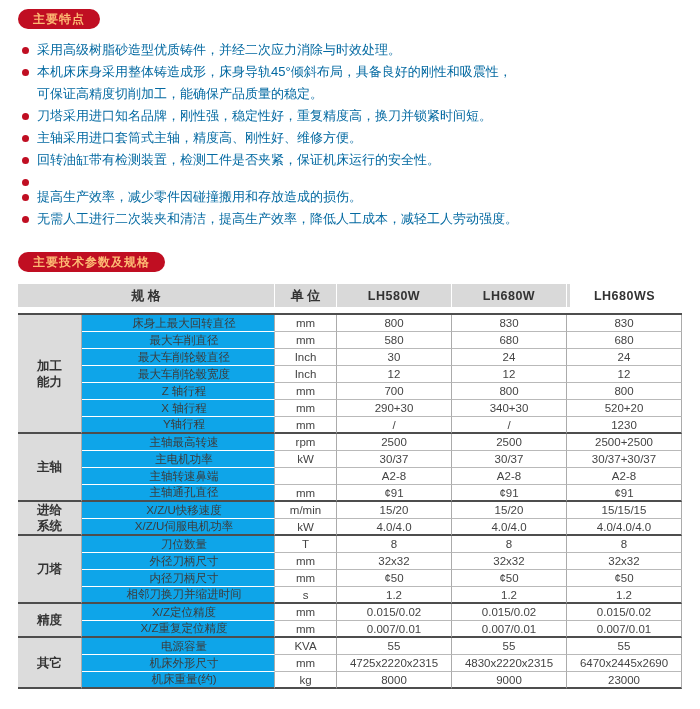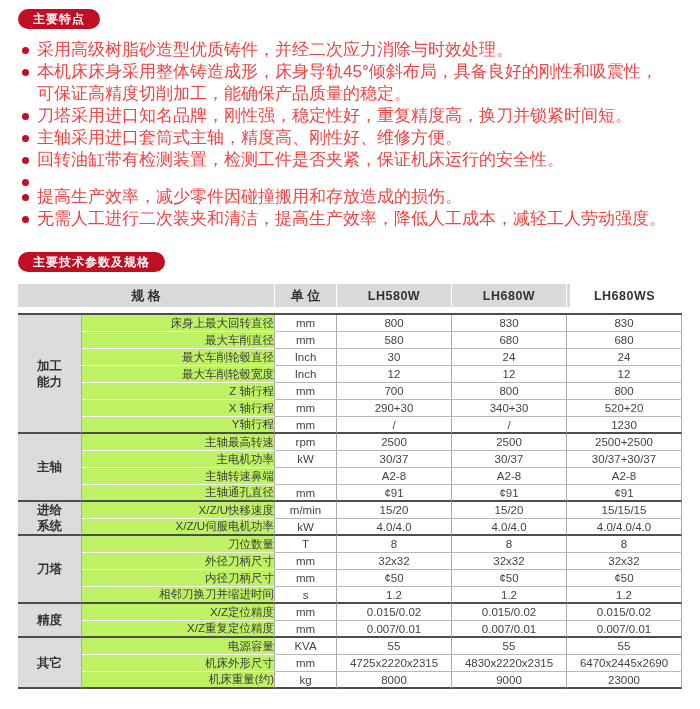--- a/index.html
+++ b/index.html
@@ -10,21 +10,21 @@
     color: #3a3a3a;
     overflow: hidden;
   }
   .page { position: relative; width: 700px; height: 709px; padding-top: 9px; }
 
   
   .badge {
     display: inline-block;
     margin-left: 18px;
     background: var(--accent, #c00e22);
-    color: #ffffff;
+    color: #fdba74;
     font-size: 12px;
     font-weight: bold;
     line-height: 20px;
     height: 20px;
     padding: 0 15px;
     border-radius: 10px;
     letter-spacing: 1px;
   }
 
   
@@ -32,23 +32,23 @@
   .features li { display: flex; align-items: flex-start; }
   .features .dot {
     flex: 0 0 auto;
     width: 7px; height: 7px;
     border-radius: 50%;
     background: var(--accent, #c00e22);
     margin: 8px 8px 0 0;
   }
   .features .dot.hidden { visibility: hidden; }
   .features .txt {
-    font-size: 17px;
+    font-size: 13px;
     line-height: 22px;
-    color: #ef4444;
+    color: #0369a1;
   }
 
   .spec-section { margin-top: 22px; }
 
   
   .spec-header {
     margin: 12px 0 0 18px;
     width: 552px;
     display: grid;
     grid-template-columns: 257px 62px 115px 115px 115px;
@@ -95,22 +95,22 @@
   table.specs td.group {
     background: #dcdcdc;
     font-weight: bold;
     font-size: 12.5px;
     color: #333333;
     white-space: pre-line;
     line-height: 16px;
     border-bottom: 2px solid #4d4d4d;
   }
   table.specs td.name {
-    background: #bef264;
-    text-align: right;
+    background: #0ea5e9;
+    text-align: center;
     padding-left: 12px;
     color: #3c3c3c;
     border-bottom: 1px solid #ffffff;
   }
   table.specs tr.sec-end td { border-bottom: 2px solid #4d4d4d; }
   table.specs tr.sec-end td.name { border-bottom: 2px solid #4d4d4d; }
 </style>
 </head>
 <body>
 

